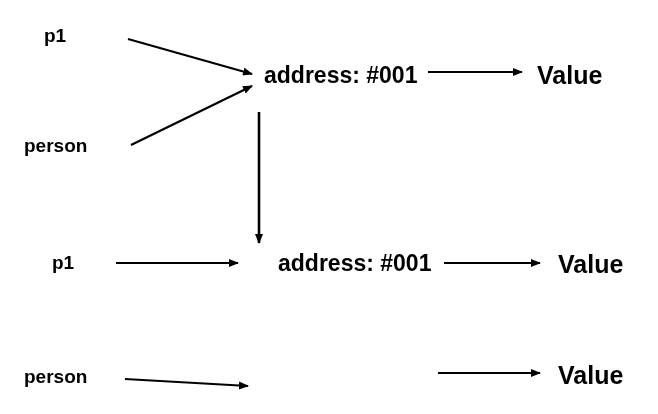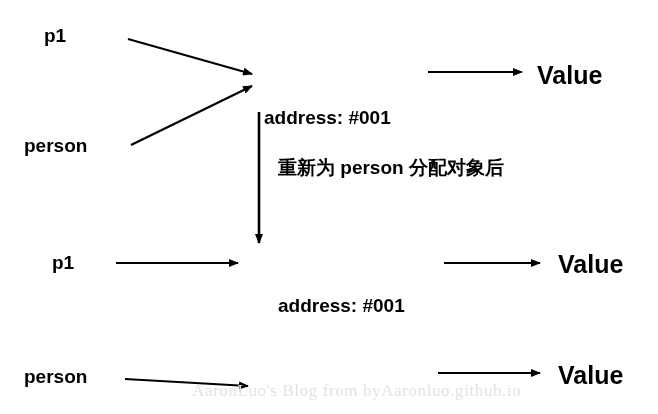--- a/index.html
+++ b/index.html
@@ -16,21 +16,21 @@
     font-family: "Liberation Sans", "DejaVu Sans", sans-serif;
   }
   .lbl {
     position: absolute;
     font-weight: bold;
     color: #000000;
     white-space: nowrap;
     line-height: 1;
   }
   .lbl-var      { font-size: 19px; }
-  .lbl-addr     { font-size: 19px; margin-top: 44px; }
+  .lbl-addr     { font-size: 23px; }
   .lbl-value    { font-size: 25px; }
   .lbl-note     { font-size: 19px; }
 
   
   #label-p1-top      { left: 44px;  top: 26px;  }
   #label-person-top  { left: 24px;  top: 136px; }
   #label-addr-top    { left: 264px; top: 64px;  }
   #label-value-top   { left: 537px; top: 63px;  }
 
   
@@ -96,28 +96,26 @@
   </svg>
 
   <div class="lbl lbl-var" id="label-p1-top">p1</div>
 
   <div class="lbl lbl-var" id="label-person-top">person</div>
 
   <div class="lbl lbl-addr" id="label-addr-top">address: #001</div>
 
   <div class="lbl lbl-value" id="label-value-top">Value</div>
 
-  <div class="lbl lbl-note" id="label-note">重新为 person 分配对象后</div>
 
   <div class="lbl lbl-var" id="label-p1-mid">p1</div>
 
   <div class="lbl lbl-addr" id="label-addr-mid">address: #001</div>
 
   <div class="lbl lbl-value" id="label-value-mid">Value</div>
 
   <div class="lbl lbl-var" id="label-person-bot">person</div>
 
 
   <div class="lbl lbl-value" id="label-value-bot">Value</div>
 
-  <div id="watermark">AaronLuo's Blog from byAaronluo.github.io</div>
 
 </div>
 
 </body></html>

